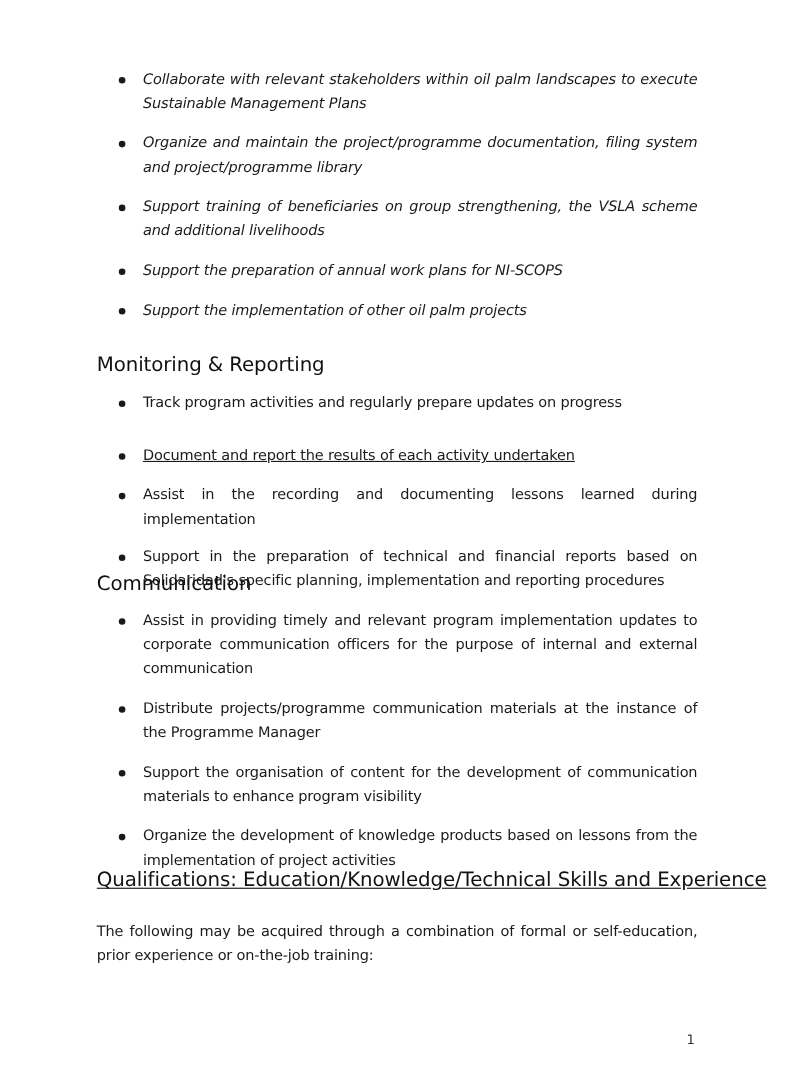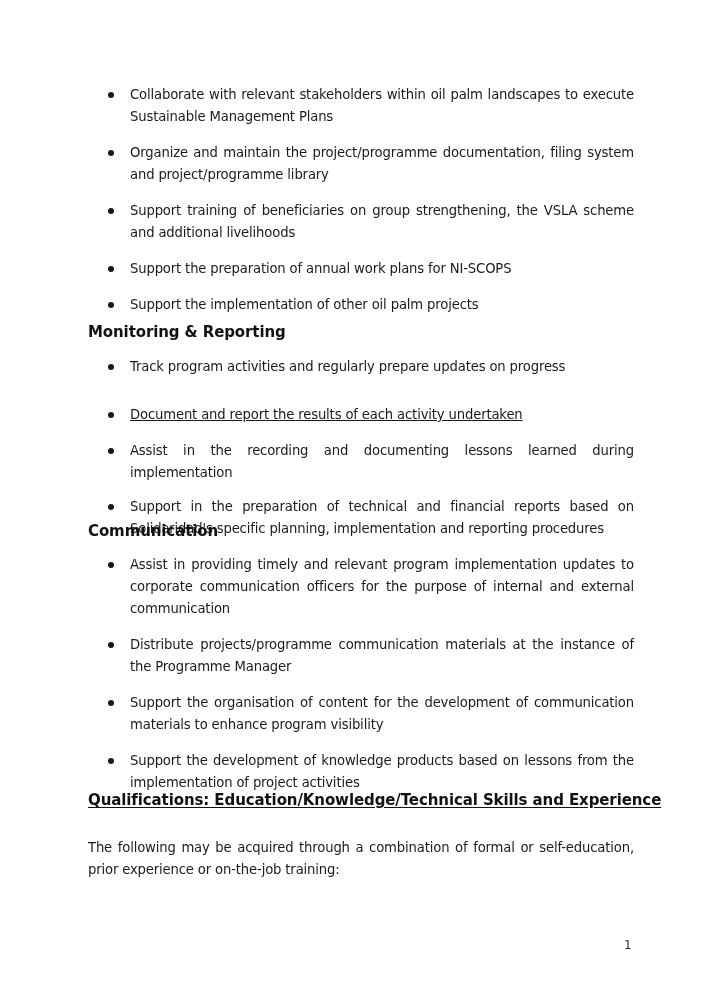--- a/index.html
+++ b/index.html
@@ -42,22 +42,22 @@
       left: 0;
       top: 8px;
       width: 6px;
       height: 6px;
       border-radius: 50%;
       background: #1a1a1a;
     }
     .heading {
       position: absolute;
       left: 88px;
-      font-weight: bold;
-      font-size: 15px;
+      font-weight: normal;
+      font-size: 18px;
       line-height: 18px;
       color: #111;
       letter-spacing: -0.1px;
     }
     .heading.underline { text-decoration: underline; text-underline-offset: 2px; }
     .para {
       position: absolute;
       left: 88px;
       width: 546px;
       font-size: 13.2px;
@@ -72,21 +72,21 @@
       top: 938px;
       font-size: 12px;
       color: #333;
     }
   </style>
 </head>
 <body>
 
 <div class="page">
 
-  <ul class="list" style="top:84px;">
+  <ul class="list" style="top:62px;font-style:italic;">
     <li class="item" style="margin-bottom:14px;">
       <span class="bullet"></span>
       <span>Collaborate with relevant stakeholders within oil palm landscapes to execute Sustainable Management Plans</span>
     </li>
     <li class="item" style="margin-bottom:14px;">
       <span class="bullet"></span>
       <span>Organize and maintain the project/programme documentation, filing system and project/programme library</span>
     </li>
     <li class="item" style="margin-bottom:14px;">
       <span class="bullet"></span>
@@ -131,21 +131,21 @@
     <li class="item" style="margin-bottom:14px;">
       <span class="bullet"></span>
       <span>Distribute projects/programme communication materials at the instance of the Programme Manager</span>
     </li>
     <li class="item" style="margin-bottom:14px;">
       <span class="bullet"></span>
       <span>Support the organisation of content for the development of communication materials to enhance program visibility</span>
     </li>
     <li class="item">
       <span class="bullet"></span>
-      <span>Support the development of knowledge products based on lessons from the implementation of project activities</span>
+      <span>Organize the development of knowledge products based on lessons from the implementation of project activities</span>
     </li>
   </ul>
 
   <div class="heading underline" style="top:791px;">Qualifications:  Education/Knowledge/Technical Skills and Experience</div>
   <div class="para" style="top:821px;margin-top:16px;">The following may be acquired through a combination of formal or self-education, prior experience or on-the-job training:</div>
 
   <div class="page-number">1</div>
 </div>
 
 </body></html>

